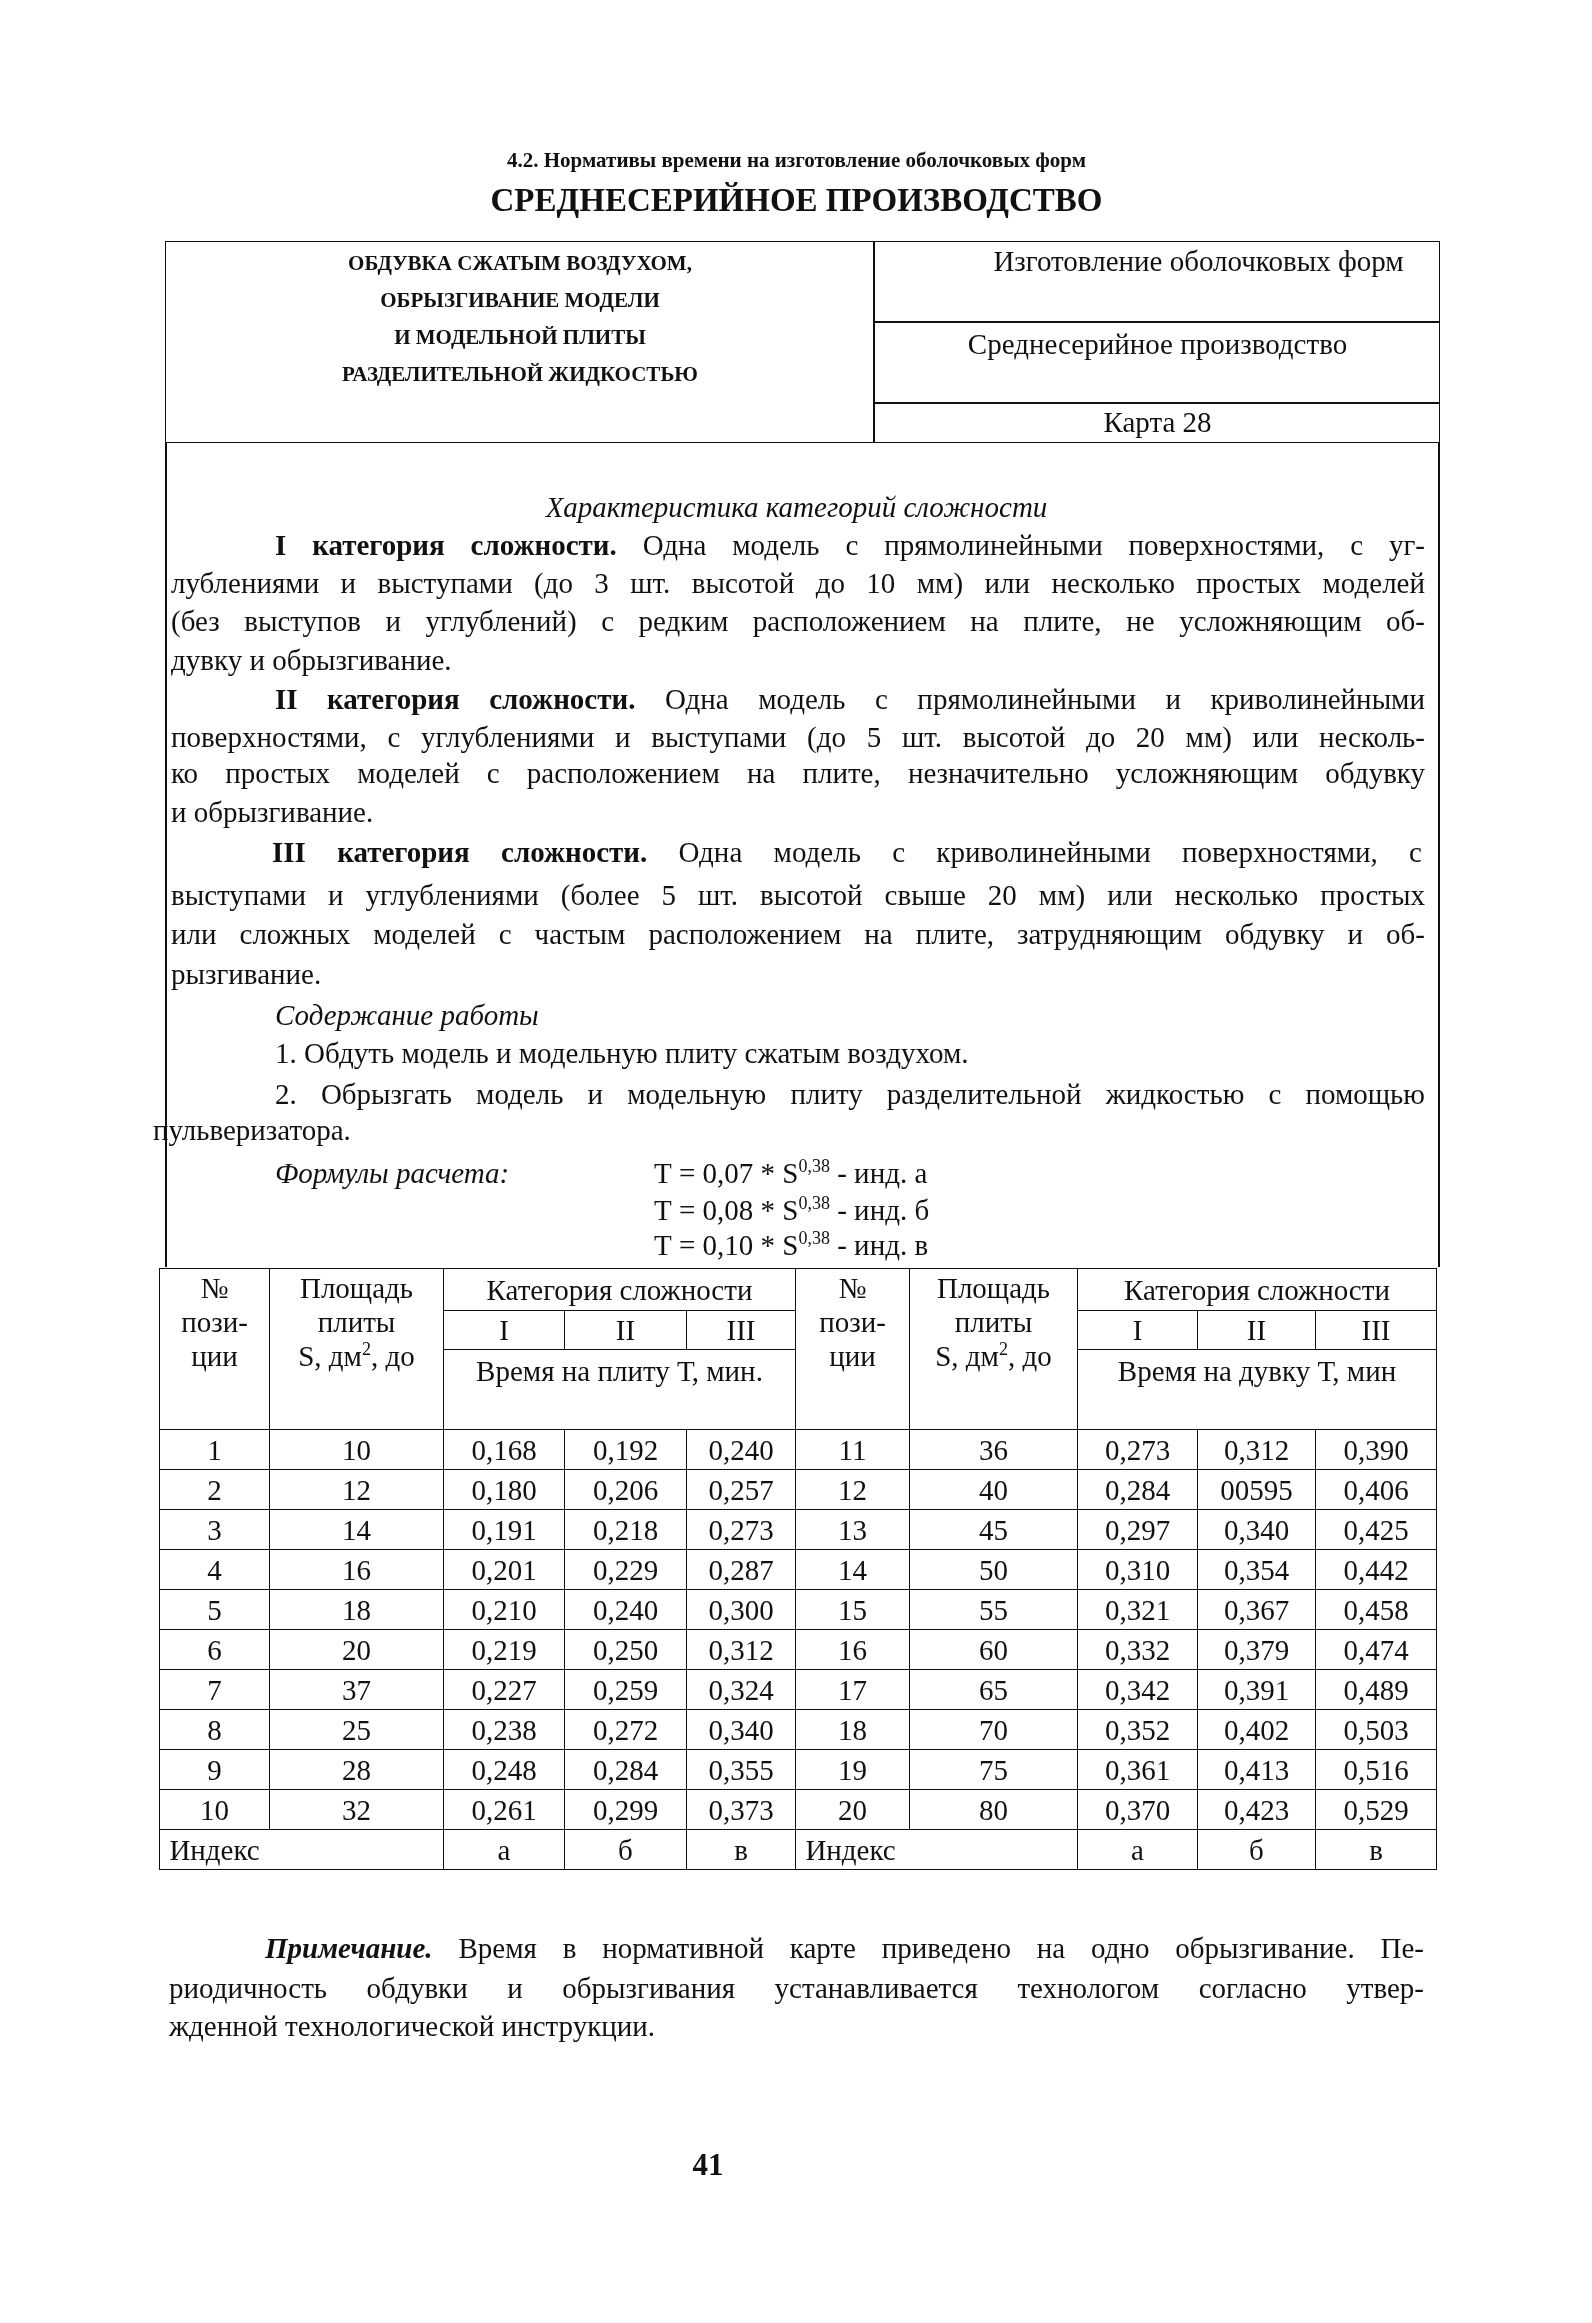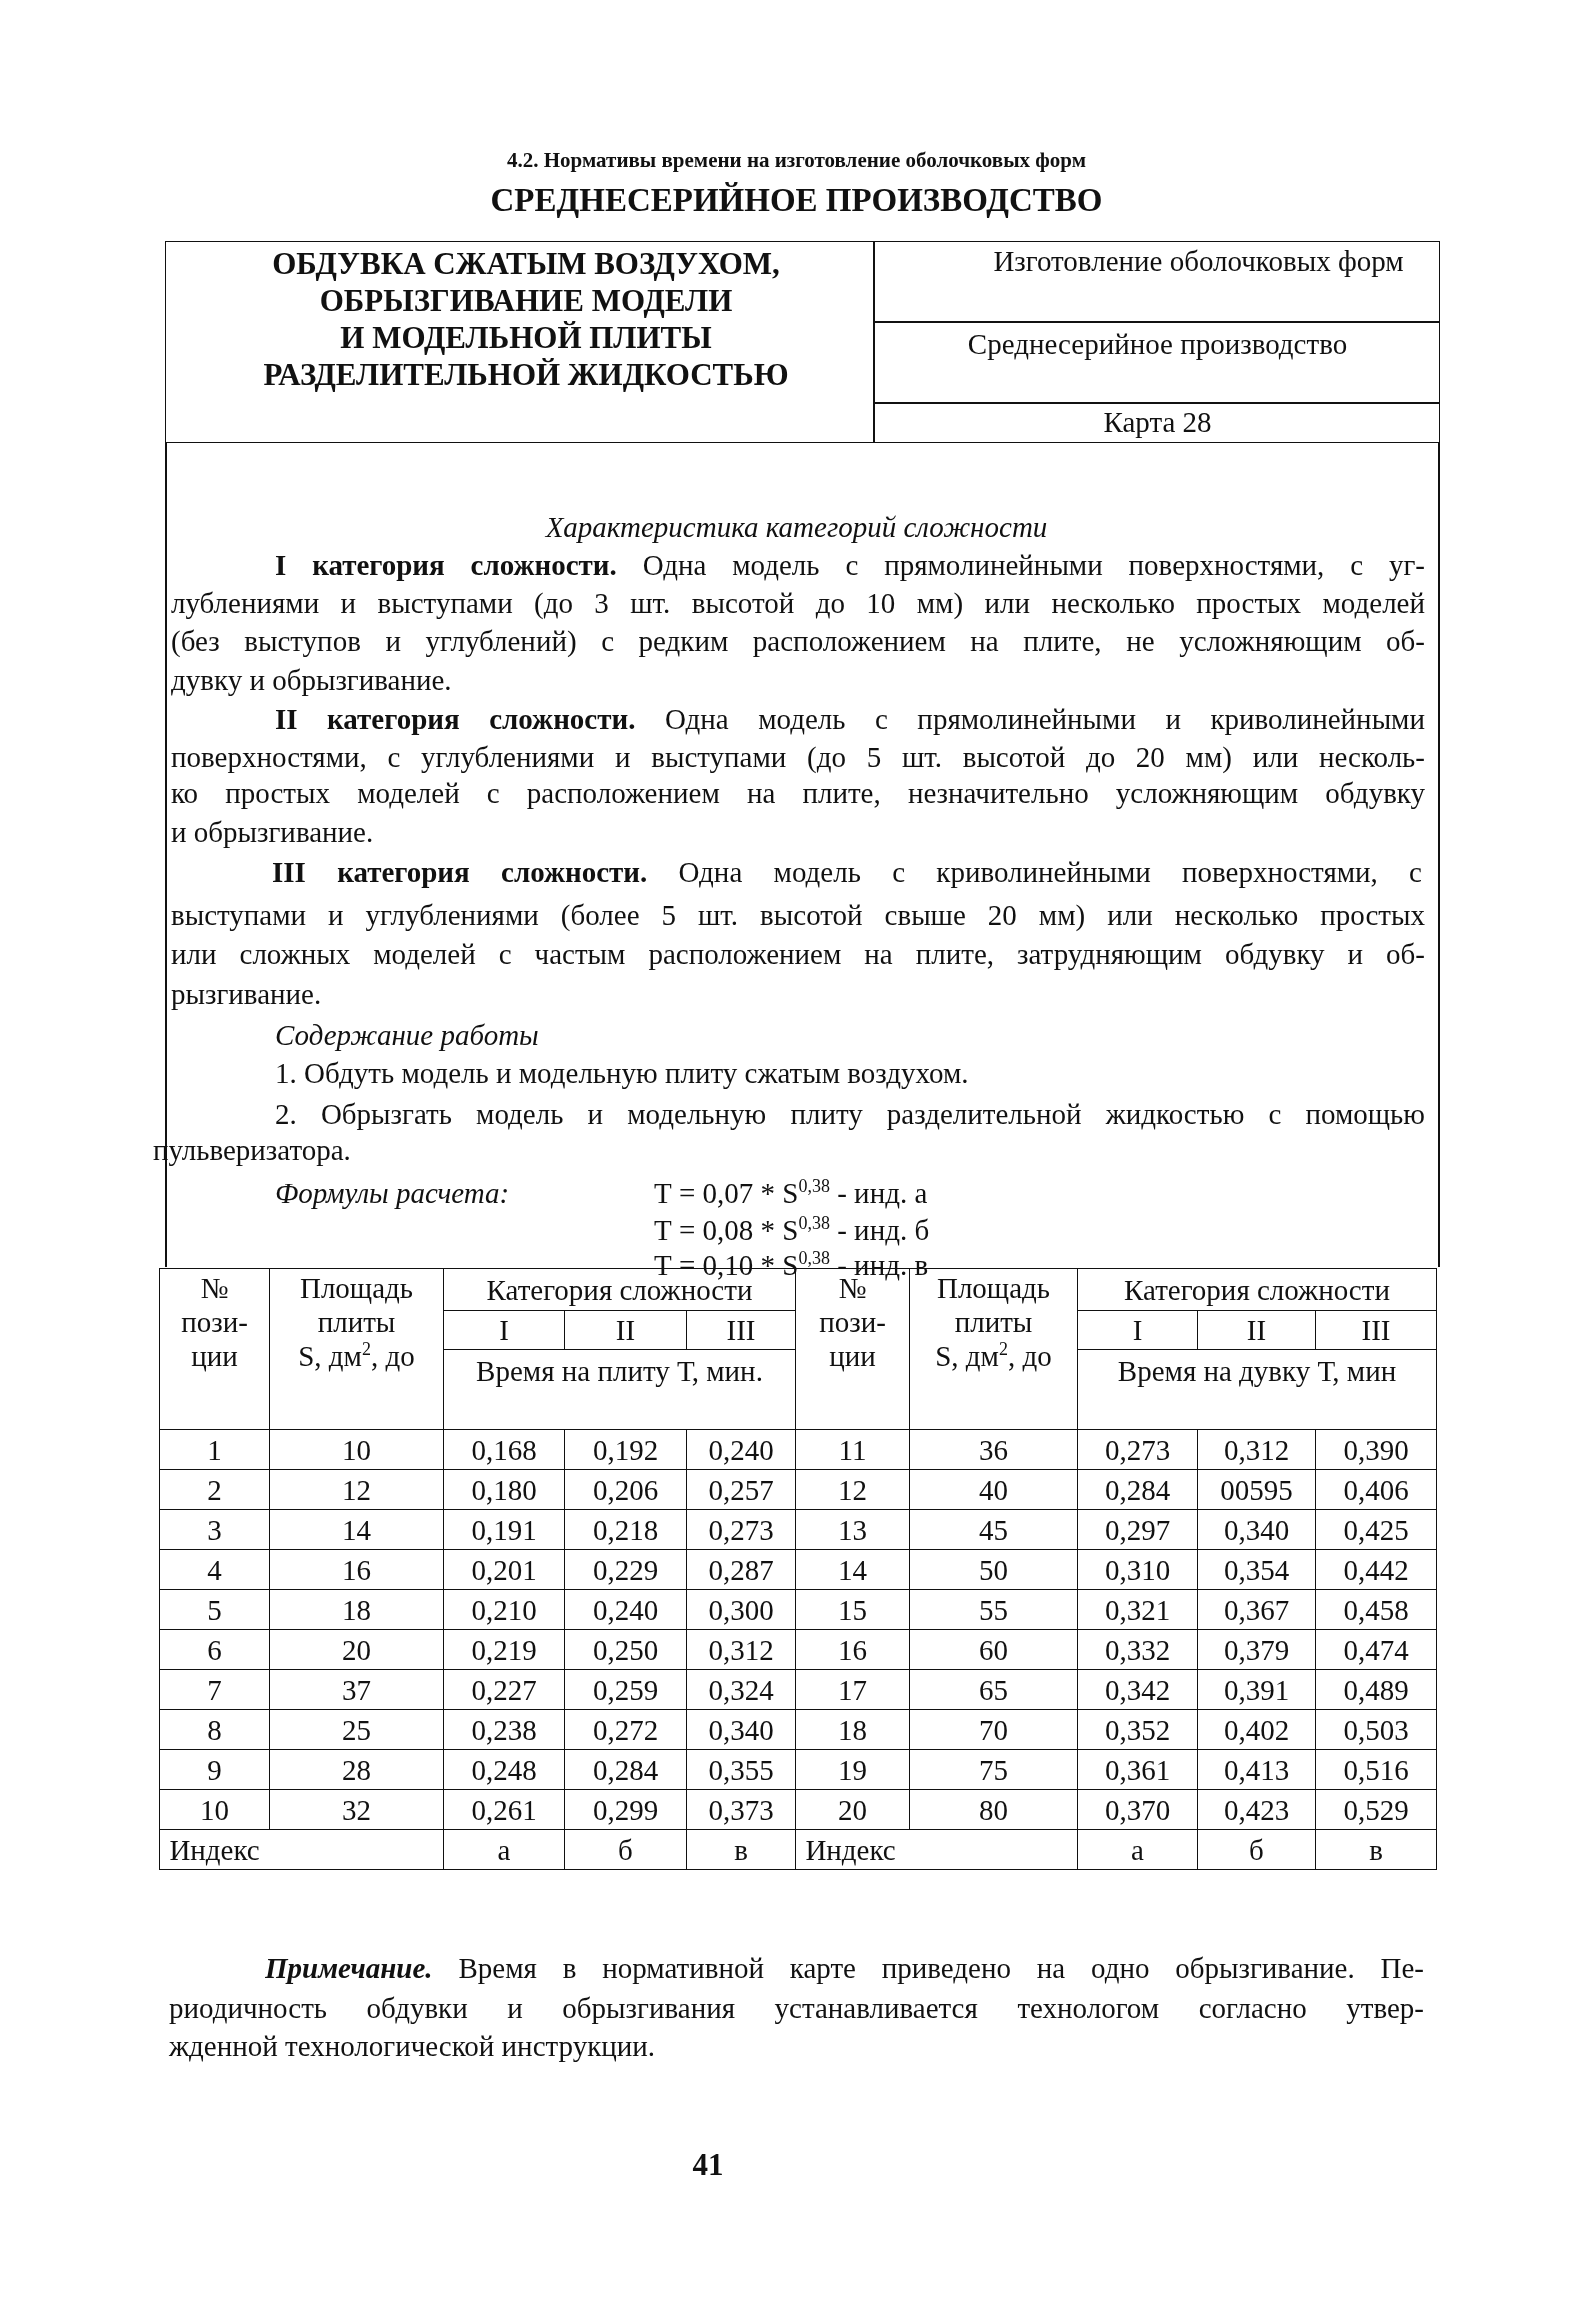--- a/index.html
+++ b/index.html
@@ -1,28 +1,28 @@
 <!DOCTYPE html>
 <html style="font-size:15px"><head>
 <meta charset="utf-8">
 <style>
   html, body { margin:0; padding:0; background:#ffffff; }
   body { width:1593px; height:2324px; position:relative; overflow:hidden;
          font-family:"Liberation Serif", "DejaVu Serif", serif; color:#111; }
   .abs { position:absolute; }
-  .line { position:absolute; white-space:nowrap; font-size:29px; line-height:37px;margin-top:20px; }
+  .line { position:absolute; white-space:nowrap; font-size:29px; line-height:37px; }
   .just { text-align:justify; text-align-last:justify; white-space:normal; height:37px; overflow:hidden; }
   .center { text-align:center; }
   .i { font-style:italic; }
   .title1 { left:0; width:1593px; top:148px; text-align:center; font-size:21px; font-weight:bold; }
   .title2 { left:0; width:1593px; top:182px; text-align:center; font-size:33px; font-weight:bold; }
   .hdrbox { left:165px; top:241px; width:1275px; height:202px; border:1.9px solid #111; box-sizing:border-box; }
   .hdr-divider { left:873px; top:241px; width:1.9px; height:202px; background:#111; }
   .hdr-hline { height:1.9px; background:#111; left:875px; width:565px; }
-  .hdr-left { left:167px; top:245px; width:706px; text-align:center; font-size:31px; font-weight:bold; line-height:37px;padding-left:6px; }
+  .hdr-left { left:167px; top:245px; width:706px; text-align:center; font-size:21px; font-weight:bold; line-height:37px; }
   .hdr-cell { left:875px; width:565px; text-align:center; font-size:29px; }
   .outer-left { left:165px; top:443px; width:1.9px; height:824px; background:#111; }
   .outer-right { left:1438px; top:443px; width:1.9px; height:824px; background:#111; }
   .sup { font-size:18px; vertical-align:super; line-height:0; }
   table.norm { position:absolute; left:159px; top:1268px; border-collapse:collapse; table-layout:fixed;
                font-size:29px; }
   table.norm td { border:1.9px solid #111; text-align:center; padding:0; line-height:34px; overflow:hidden; white-space:nowrap; }
   table.norm tr.d td { height:39px; }
   table.norm td.left { text-align:left; padding-left:9.4px; }
   .pagenum { left:0; width:1416px; top:2147px; text-align:center; font-size:31px; font-weight:bold; }

